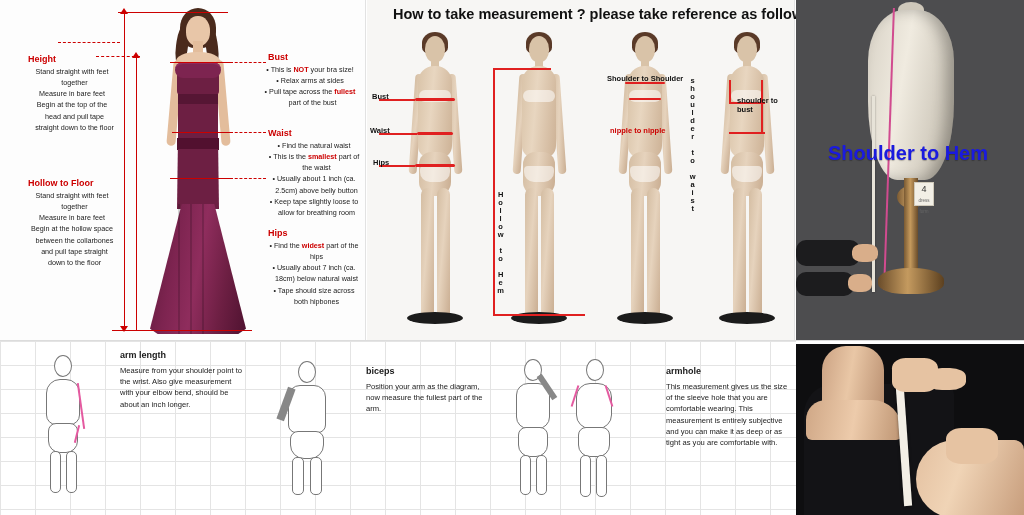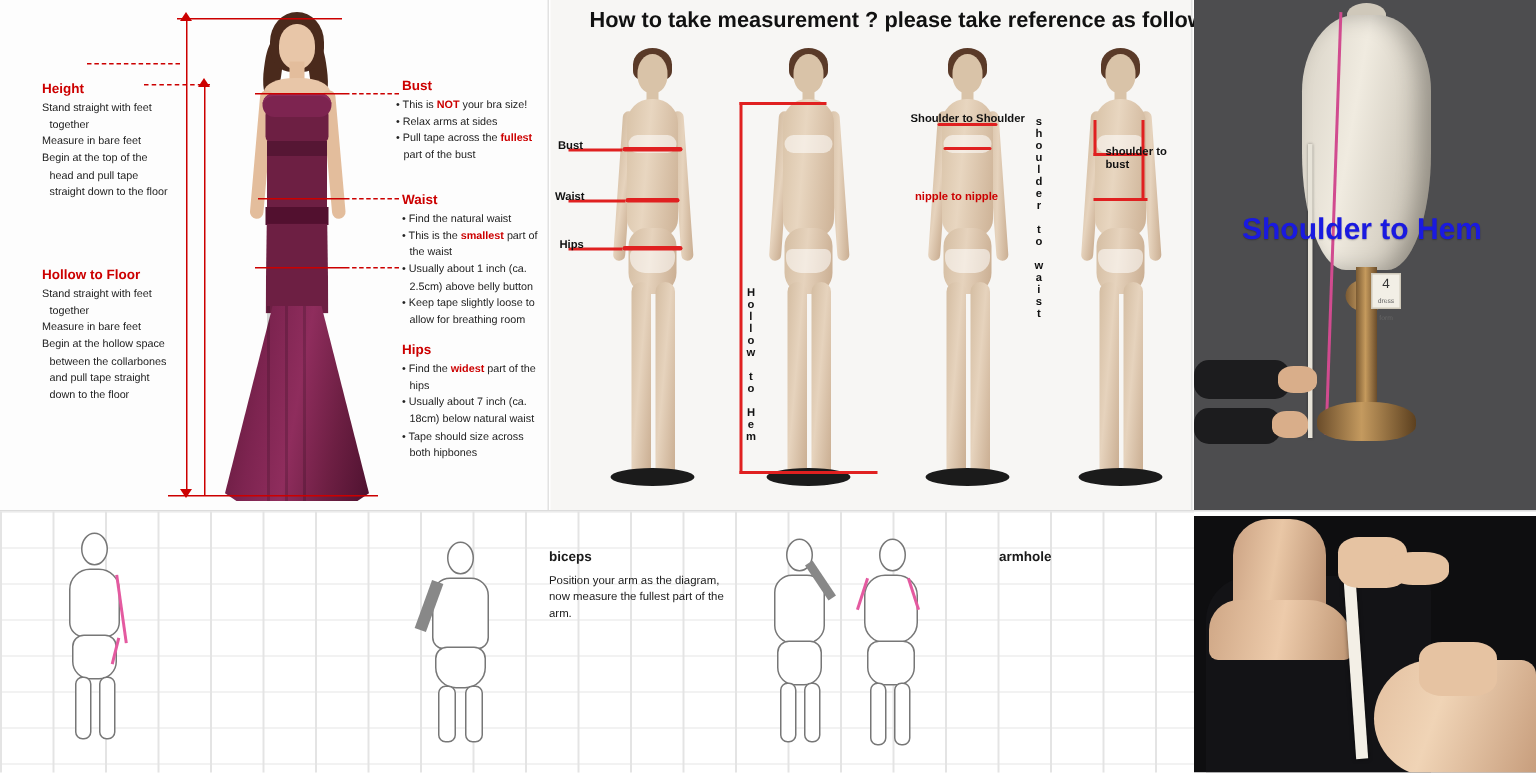--- a/index.html
+++ b/index.html
@@ -126,20 +126,21 @@
     color: #cc0000;
     font-weight: bold;
     font-size: 9px;
   }
   .bullets {
     position: absolute;
     font-size: 7.2px;
     line-height: 1.55;
     color: #222;
     width: 88px;
+    text-align: center;
   }
   .bullets .b { display: block; text-indent: -5px; padding-left: 5px; }
   .hl { color: #cc0000; font-weight: bold; }
 
   
   #panel-mannequin {
     position: absolute;
     left: 367px; top: 0; width: 428px; height: 340px;
     background: #f7f6f4;
     border-right: 1px solid #e2e2e2;
@@ -554,20 +555,24 @@
     <div class="sketch" style="left:24px; top:14px; width:80px; height:140px;">
       <div class="sk-head" style="left:30px; top:0; width:18px; height:22px;"></div>
       <div class="sk-body" style="left:22px; top:24px; width:34px; height:46px; border-radius:14px 14px 10px 10px;"></div>
       <div class="sk-body" style="left:24px; top:68px; width:30px; height:30px; border-radius:8px 8px 12px 12px;"></div>
       <div class="sk-body" style="left:26px; top:96px; width:11px; height:42px; border-radius:5px;"></div>
       <div class="sk-body" style="left:42px; top:96px; width:11px; height:42px; border-radius:5px;"></div>
       <div class="pinkline" style="left:56px; top:28px; width:2px; height:46px; transform:rotate(-8deg);"></div>
       <div class="pinkline" style="left:52px; top:70px; width:2px; height:18px; transform:rotate(14deg);"></div>
     </div>
 
+    <div class="note" style="left:120px; top:8px; width:122px;">
+      <b>arm length</b>
+      <span>Measure from your shoulder point to the wrist. Also give measurement with your elbow bend, should be about an inch longer.</span>
+    </div>
 
     <div class="sketch" style="left:268px; top:20px; width:80px; height:136px;">
       <div class="sk-head" style="left:30px; top:0; width:18px; height:22px;"></div>
       <div class="sk-body" style="left:20px; top:24px; width:38px; height:48px; border-radius:12px 12px 8px 8px;"></div>
       <div class="sk-body" style="left:22px; top:70px; width:34px; height:28px; border-radius:8px 8px 14px 14px;"></div>
       <div class="sk-body" style="left:24px; top:96px; width:12px; height:38px; border-radius:5px;"></div>
       <div class="sk-body" style="left:42px; top:96px; width:12px; height:38px; border-radius:5px;"></div>
       <div class="sk-line" style="left:14px; top:26px; width:8px; height:34px; transform:rotate(20deg);"></div>
     </div>
 
@@ -590,20 +595,21 @@
       <div class="sk-body" style="left:20px; top:24px; width:36px; height:46px; border-radius:14px;"></div>
       <div class="sk-body" style="left:22px; top:68px; width:32px; height:30px; border-radius:8px 8px 12px 12px;"></div>
       <div class="sk-body" style="left:24px; top:96px; width:11px; height:42px; border-radius:5px;"></div>
       <div class="sk-body" style="left:40px; top:96px; width:11px; height:42px; border-radius:5px;"></div>
       <div class="pinkline" style="left:18px; top:26px; width:2px; height:22px; transform:rotate(18deg); background:#e45aa0;"></div>
       <div class="pinkline" style="left:52px; top:26px; width:2px; height:22px; transform:rotate(-18deg); background:#e45aa0;"></div>
     </div>
 
     <div class="note" style="left:666px; top:24px; width:124px;">
       <b>armhole</b>
+      <span>This measurement gives us the size of the sleeve hole that you are comfortable wearing. This measurement is entirely subjective and you can make it as deep or as tight as you are comfortable with.</span>
     </div>
   </div>
 
   <div id="photo-armhole">
     <div class="ph-shirt"></div>
     <div class="ph-neck"></div>
     <div class="ph-chest"></div>
     <div class="ph-arm"></div>
     <div class="ph-tape"></div>
     <div class="ph-hand" style="left:96px; top:14px; width:46px; height:34px;"></div>

